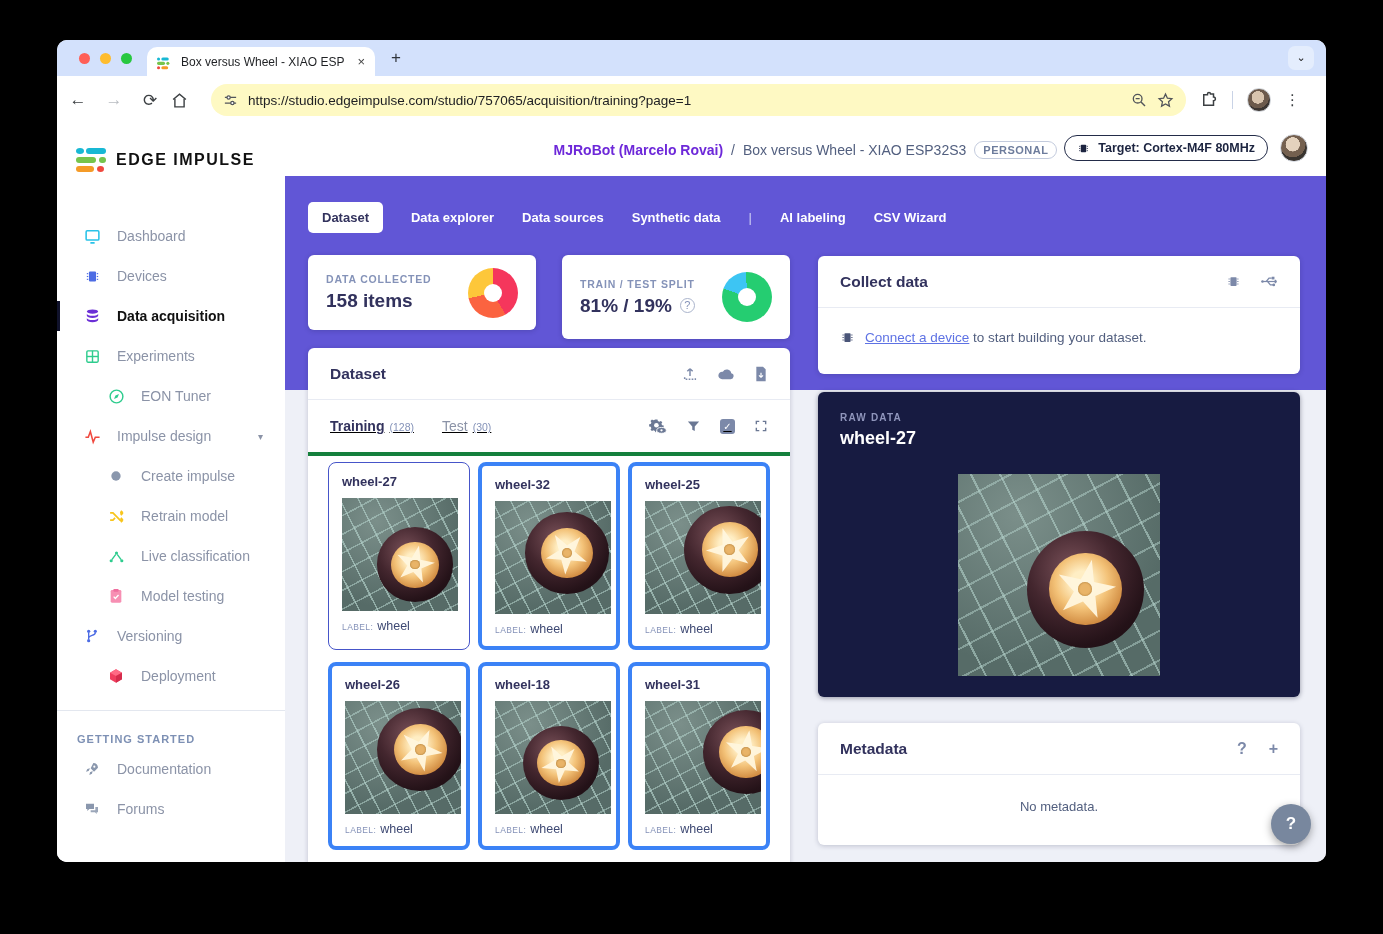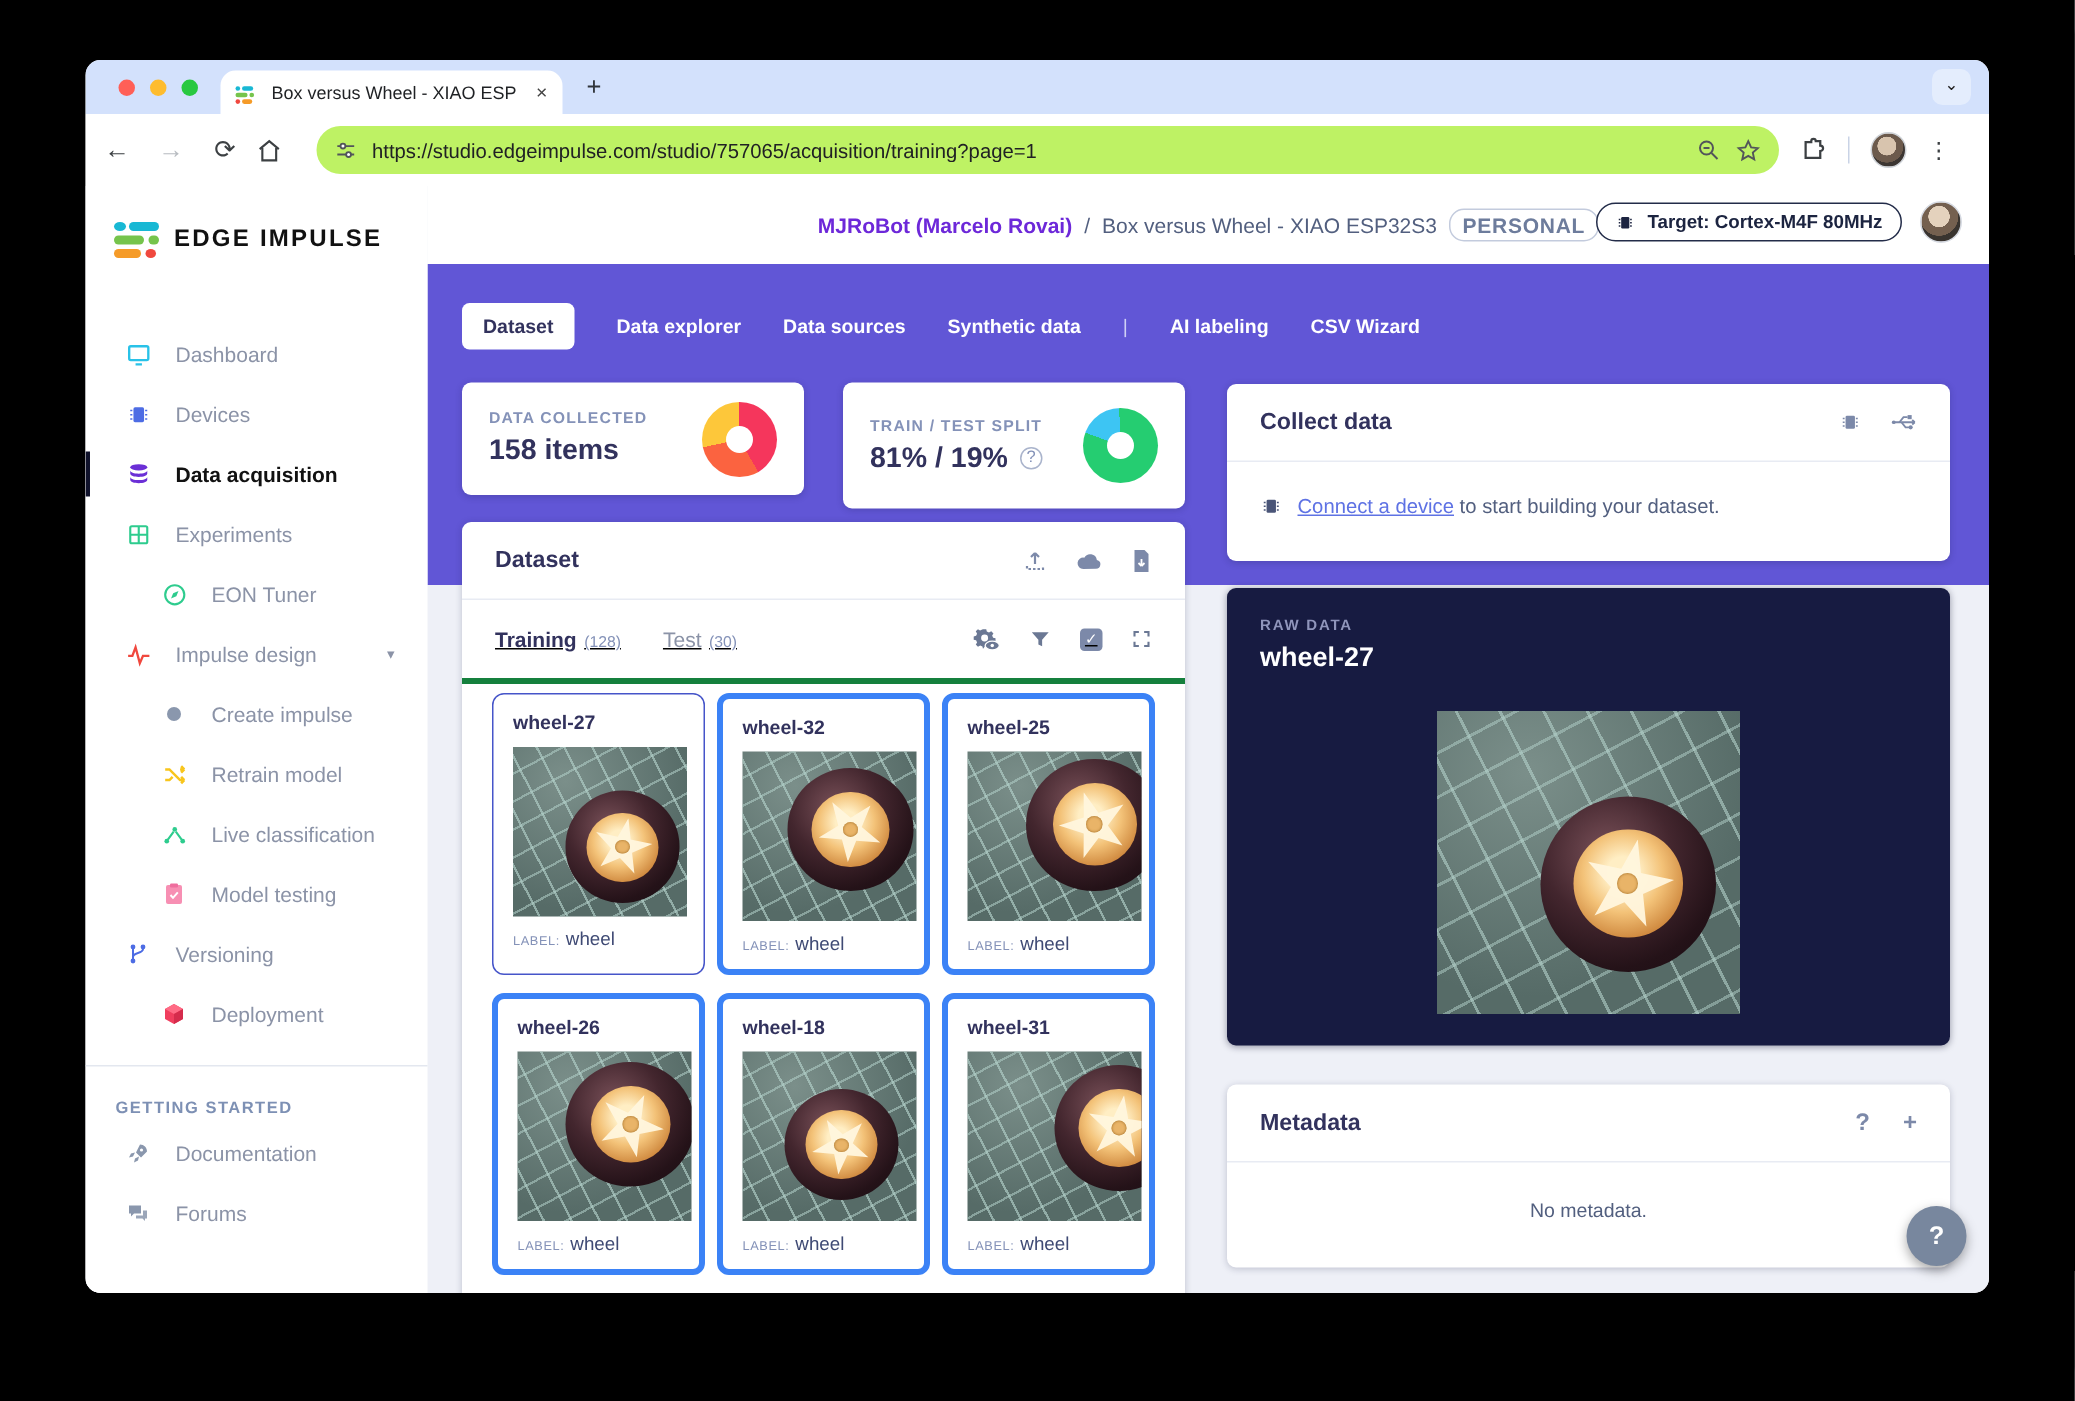--- a/index.html
+++ b/index.html
@@ -1,34 +1,34 @@
 <!DOCTYPE html>
 <html><head>
 <meta charset="utf-8">
 <style>
   * { margin:0; padding:0; box-sizing:border-box; }
   html,body { width:1383px; height:934px; background:#000; font-family:"Liberation Sans","DejaVu Sans",sans-serif; overflow:hidden; }
-  .stage { position:relative; width:1383px; height:934px; background:#000;border-radius:23px; }
+  .stage { position:relative; width:1383px; height:934px; background:#000; }
 
   
   .window { position:absolute; left:57px; top:40px; width:1269px; height:822px; border-radius:10px; overflow:hidden; background:#fff; }
 
   .tabstrip { position:absolute; left:0; top:0; width:100%; height:36px; background:#d3e1fc; }
   .traffic { position:absolute; top:13px; width:11px; height:11px; border-radius:50%; }
   .t-red { left:22px; background:#ff5f57; } .t-yellow { left:43px; background:#febc2e; } .t-green { left:64px; background:#28c840; }
   .tab { position:absolute; left:90px; top:7px; width:228px; height:29px; background:#fff; border-radius:10px 10px 0 0; display:flex; align-items:center; padding:0 10px; gap:8px; }
   .tab-title { font-size:12px; color:#1f2124; white-space:nowrap; overflow:hidden; flex:1; }
   .tab-close { font-size:13px; color:#444; cursor:default; }
   .newtab { position:absolute; left:334px; top:8px; font-size:17px; color:#30343a; }
   .tabstrip-caret { position:absolute; right:12px; top:6px; width:26px; height:24px; background:#e4edfd; border-radius:7px; text-align:center; line-height:22px; font-size:11px; color:#222; }
 
   .toolbar { position:absolute; left:0; top:36px; width:100%; height:48px; background:#fff; display:flex; align-items:center; }
   .nav-ic { width:30px; text-align:center; font-size:17px; color:#3c4043; margin-left:6px; }
   .nav-ic.dim { color:#b8bcc1; }
-  .urlbar { position:relative; margin-left:10px; width:975px; height:32px; background:#bef264; border-radius:16px; display:flex; align-items:center; padding:0 12px; gap:10px; }
+  .urlbar { position:relative; margin-left:10px; width:975px; height:32px; background:#fef9c3; border-radius:16px; display:flex; align-items:center; padding:0 12px; gap:10px; }
   .url-text { font-size:13.5px; color:#202124; flex:1; white-space:nowrap; overflow:hidden; }
   .url-ic { font-size:14px; color:#52555a; }
   .tb-right { display:flex; align-items:center; gap:14px; margin-left:14px; }
   .tb-divider { width:1px; height:18px; background:#c9d3e6; }
   .avatar-sm { width:24px; height:24px; border-radius:50%; background:radial-gradient(circle at 45% 38%, #d8c4ae 0 34%, #6c5a4c 35% 60%, #3c3632 61%); border:1px solid #cfd3d8; }
   .dots { font-size:15px; color:#3c4043; letter-spacing:0; }
 
   
   .app { position:absolute; left:0; top:84px; width:1269px; height:738px; background:#eef0f7; }
 
@@ -48,21 +48,21 @@
   .side-divider { margin:14px 0 0 0; border-top:1px solid #e3e7ef; }
   .side-section { padding:22px 0 4px 20px; font-size:11px; font-weight:700; letter-spacing:1px; color:#7d90b4; }
 
   
   .main { position:absolute; left:228px; top:0; width:1041px; height:738px; }
   .mheader { position:absolute; left:0; top:0; width:100%; height:52px; background:#fff; z-index:2; display:flex; align-items:center; justify-content:center; }
   .crumb { display:flex; align-items:center; gap:8px; font-size:14px; }
   .crumb-project { font-weight:700; color:#6d28d9; }
   .crumb-sep { color:#4a5franc578; color:#525f7f; }
   .crumb-page { color:#525f7f; }
-  .badge-personal { border:1px solid #c3cbdd; border-radius:10px; padding:2px 8px; font-size:14px; font-weight:700; letter-spacing:.5px; color:#6d7c9c; }
+  .badge-personal { border:1px solid #c3cbdd; border-radius:10px; padding:2px 8px; font-size:11px; font-weight:700; letter-spacing:.5px; color:#6d7c9c; }
   .target-wrap { position:absolute; right:18px; top:10px; display:flex; align-items:center; gap:12px; }
   .target-pill { display:flex; align-items:center; gap:8px; border:1.5px solid #232c49; border-radius:15px; padding:5px 12px; font-size:12.5px; font-weight:700; color:#1c2440; background:#fff; }
   .avatar-lg { width:28px; height:28px; border-radius:50%; background:radial-gradient(circle at 45% 36%, #e4d2bd 0 32%, #74604f 33% 58%, #39342f 59%); border:1px solid #d6dae2; }
 
   .purple { position:absolute; left:0; top:52px; width:100%; height:214px; background:#6156d6; }
 
   
   .dtabs { position:absolute; left:23px; top:78px; display:flex; align-items:center; gap:28px; z-index:2; }
   .dtab { font-size:13px; font-weight:700; color:#fff; cursor:pointer; }
   .dtab.active { background:#fff; color:#32325d; padding:8px 14px; border-radius:5px; }

